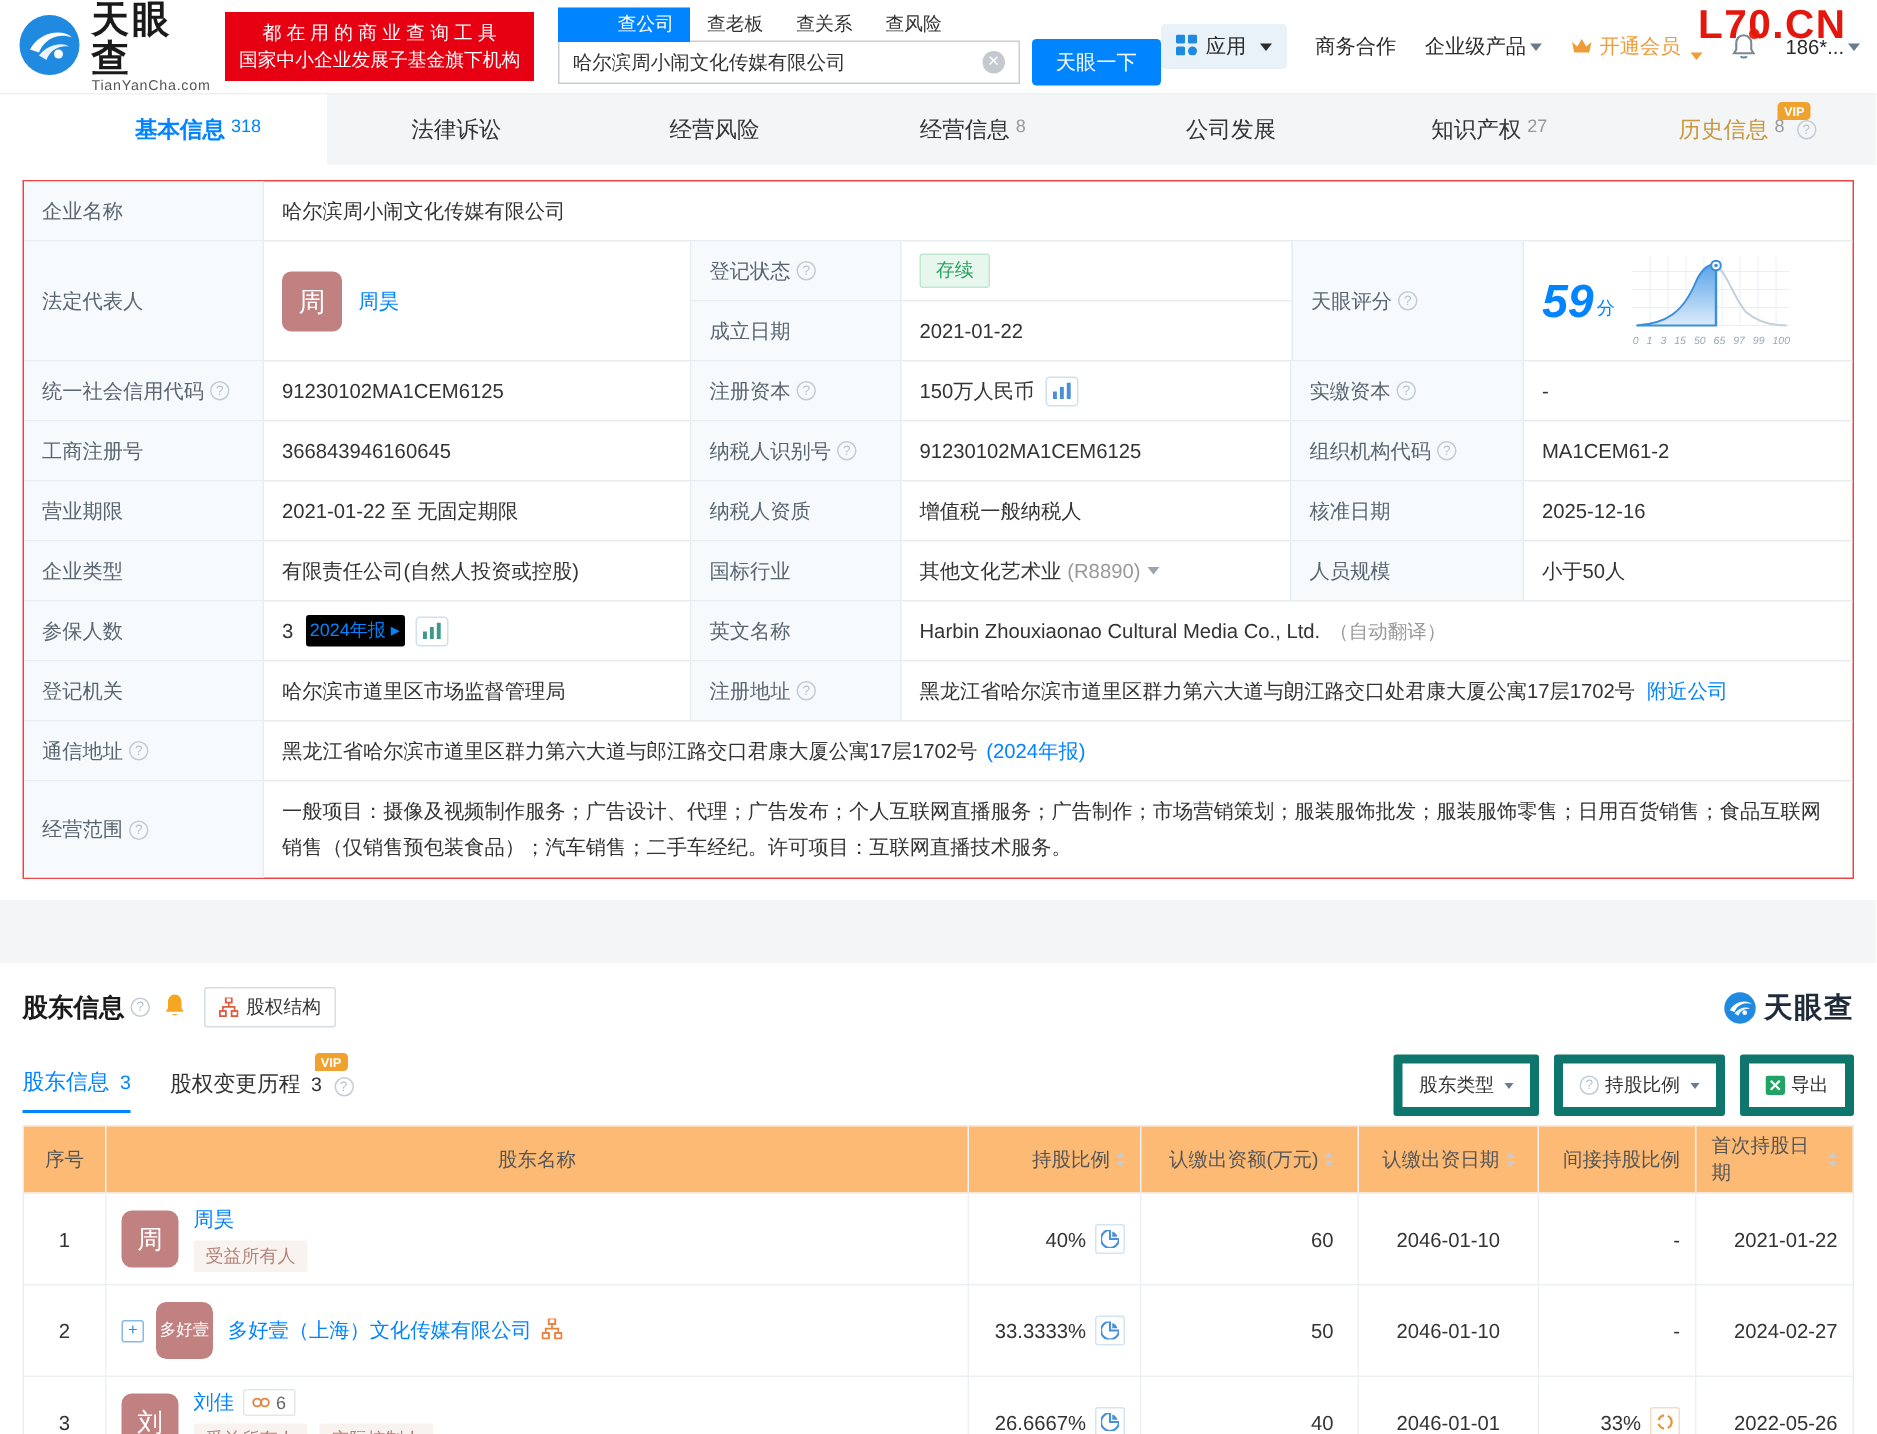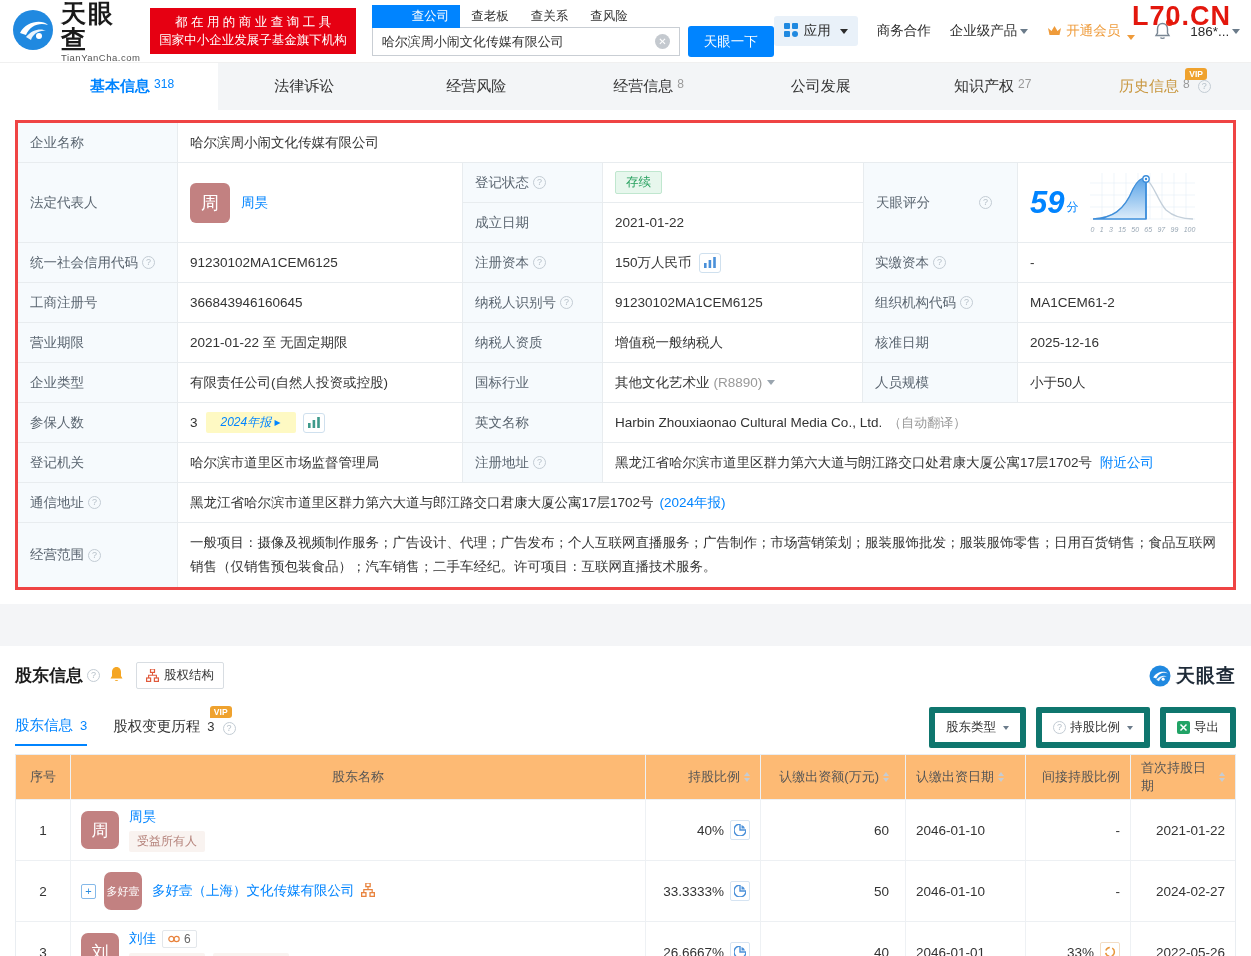--- a/index.html
+++ b/index.html
@@ -44,40 +44,40 @@
   .nav-tab { flex:1; display:flex; align-items:center; justify-content:center; gap:4px; font-size:15px; color:#333; cursor:pointer; position:relative; }
   .nav-tab .cnt { font-size:12px; color:#999; margin-top:-6px; }
   .nav-tab.active { background:#fff; color:#0084ff; font-weight:bold;padding-left:46px; }
   .nav-tab.active .cnt { color:#0084ff; font-weight:normal; }
   .nav-tab.gold { color:#c8973f; }
   .vip-badge { background:#efa22e; color:#fff; font-size:8.5px; font-weight:bold; border-radius:3px 3px 3px 0; padding:1px 4px; line-height:10px; }
   .nav-tab .vip-badge { position:absolute; top:5px; right:44px; }
   .help { display:inline-block; width:13px; height:13px; border:1px solid #c3ccd4; border-radius:50%; color:#b6c0c9; font-size:9px; line-height:11px; text-align:center; margin-left:4px; flex:none; }
 
   
-  .info-table { margin:10px 15px 0; border:3px solid #ef4444; font-size:13.5px; }
+  .info-table { margin:10px 15px 0; border:1px solid #ef4444; font-size:13.5px; }
   .irow { display:flex; border-bottom:1px solid #e8ecef; }
   .irow:last-child { border-bottom:none; }
   .cell { display:flex; align-items:center; min-height:39px; padding:4px 12px; border-right:1px solid #e8ecef; }
   .cell.last { border-right:none; }
   .lbl { background:#f6fafd; color:#5a6570; }
   .w-l1{width:160px;flex:none;} .w-v1{width:285px;flex:none;} .w-l2{width:140px;flex:none;}
   .w-v2{width:260px;flex:none;} .w-l3{width:155px;flex:none;} .w-v3{flex:1;}
   .span-all { flex:1; }
   .subgrid { width:400px; flex:none; display:flex; flex-direction:column; }
   .subrow { display:flex; flex:1; border-bottom:1px solid #e8ecef; }
   .subrow:last-child { border-bottom:none; }
   .avatar { width:40px; height:40px; border-radius:6px; background:#c28181; color:#fff; display:flex; align-items:center; justify-content:center; font-size:18px; flex:none; }
   .status-badge { display:inline-block; padding:2px 10px; font-size:12.5px; color:#27a15f; background:#e7f7ed; border:1px solid #c0e7cf; border-radius:2px; }
   .score-num { color:#0084ff; font-size:31px; font-weight:bold; font-style:italic; }
   .score-unit { color:#0084ff; font-size:12px; margin:10px 2px 0 2px; }
   .score-chart { margin-left:10px; }
   .axis-row { display:flex; justify-content:space-between; width:105px; font-size:7px; color:#9aa8b5; margin-top:-2px; }
   .icon-box { width:22px; height:20px; border:1px solid #cfe0ee; border-radius:3px; display:inline-flex; align-items:center; justify-content:center; margin-left:7px; background:#fff; cursor:pointer; flex:none; }
-  .report-chip { background:#fef9c3; color:#0084ff; font-size:12px; padding:2px 15px; border-radius:2px; margin-left:8px; cursor:pointer; white-space:nowrap;font-style:italic; }
+  .report-chip { background:#000000; color:#0084ff; font-size:12px; padding:2px 3px; border-radius:2px; margin-left:8px; cursor:pointer; white-space:nowrap; }
   .ind-caret { display:inline-block; width:0; height:0; border-left:4px solid transparent; border-right:4px solid transparent; border-top:5px solid #9aa5af; margin-left:5px; }
   .scope-cell { line-height:24px; padding:8px 12px; align-items:flex-start; }
 
   
   .section-gap { height:42px; background:#f4f5f7; margin-top:14px; }
 
   
   .sh-section { padding:0 15px; }
   .sh-header { display:flex; align-items:center; margin-top:16px; }
   .sh-title { font-size:17px; font-weight:bold; color:#1a1a1a; }
@@ -97,21 +97,21 @@
   .sh-table { border:1px solid #e9edf1; margin-top:0; }
   .sh-hrow { display:flex; background:#fdba74; font-size:13px; color:#555; }
   .sh-hrow .scell { min-height:38px; }
   .srow { display:flex; border-top:1px solid #edf0f3; font-size:13.5px; }
   .scell { display:flex; align-items:center; padding:4px 10px; border-right:1px solid #eef1f4; min-height:60px; }
   .scell.last { border-right:none; }
   .c-idx{width:55px;flex:none;justify-content:center;}
   .c-name{width:575px;flex:none;}
   .c-ratio{width:115px;flex:none;justify-content:flex-end;}
   .c-amt{width:145px;flex:none;justify-content:flex-end;padding-right:16px;}
-  .c-date{width:120px;flex:none;}
+  .c-date{width:120px;flex:none;justify-content:center;}
   .c-ind{width:105px;flex:none;justify-content:flex-end;}
   .c-first{flex:1;justify-content:flex-end;padding-right:10px;}
   .sh-hrow .c-name{justify-content:center;}
   .sort { display:inline-flex; flex-direction:column; margin-left:4px; gap:2px; }
   .sort i { width:0; height:0; border-left:3.5px solid transparent; border-right:3.5px solid transparent; display:block; }
   .sort .up { border-bottom:4px solid #c6ccd3; }
   .sort .dn { border-top:4px solid #c6ccd3; }
   .sh-avatar { width:38px; height:38px; border-radius:7px; background:#c28181; color:#fff; display:flex; align-items:center; justify-content:center; font-size:17px; flex:none; margin-right:10px; }
   .sh-avatar.multi { font-size:11px; line-height:13px; text-align:center; padding:2px; word-break:break-all; }
   .name-block { display:flex; flex-direction:column; gap:5px; }
@@ -254,21 +254,21 @@
         </div>
         <div class="cell" style="width:260px;border-right:none;">
           <span class="status-badge">存续</span>
         </div>
       </div>
       <div class="subrow">
         <div class="cell lbl" style="width:140px;">成立日期</div>
         <div class="cell" style="width:260px;border-right:none;">2021-01-22</div>
       </div>
     </div>
-    <div class="cell lbl w-l3" style="border-left:1px solid #e8ecef;gap:45px;">
+    <div class="cell lbl w-l3" style="border-left:1px solid #e8ecef;">
       <span>天眼评分</span>
         <span class="help">?</span>
     </div>
     <div class="cell w-v3 last">
       <span class="score-num">59</span>
       <span class="score-unit">分</span>
       <span class="score-chart">
         <svg width="105" height="52" viewBox="0 0 105 52">
           <g stroke="#e4eef7" stroke-width="0.6">
             <line x1="0" y1="10" x2="105" y2="10"></line>

